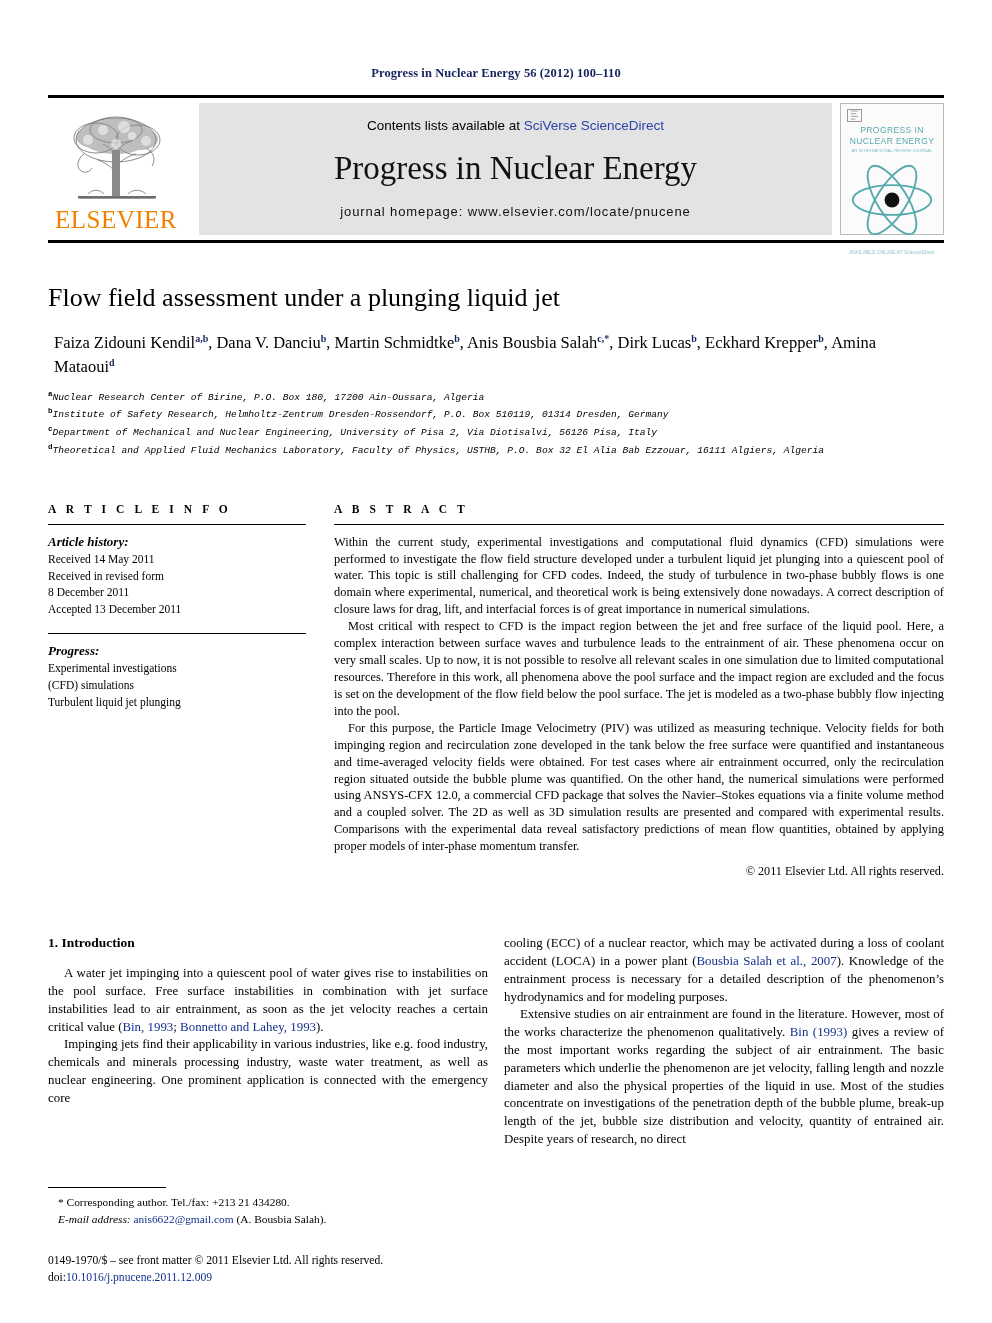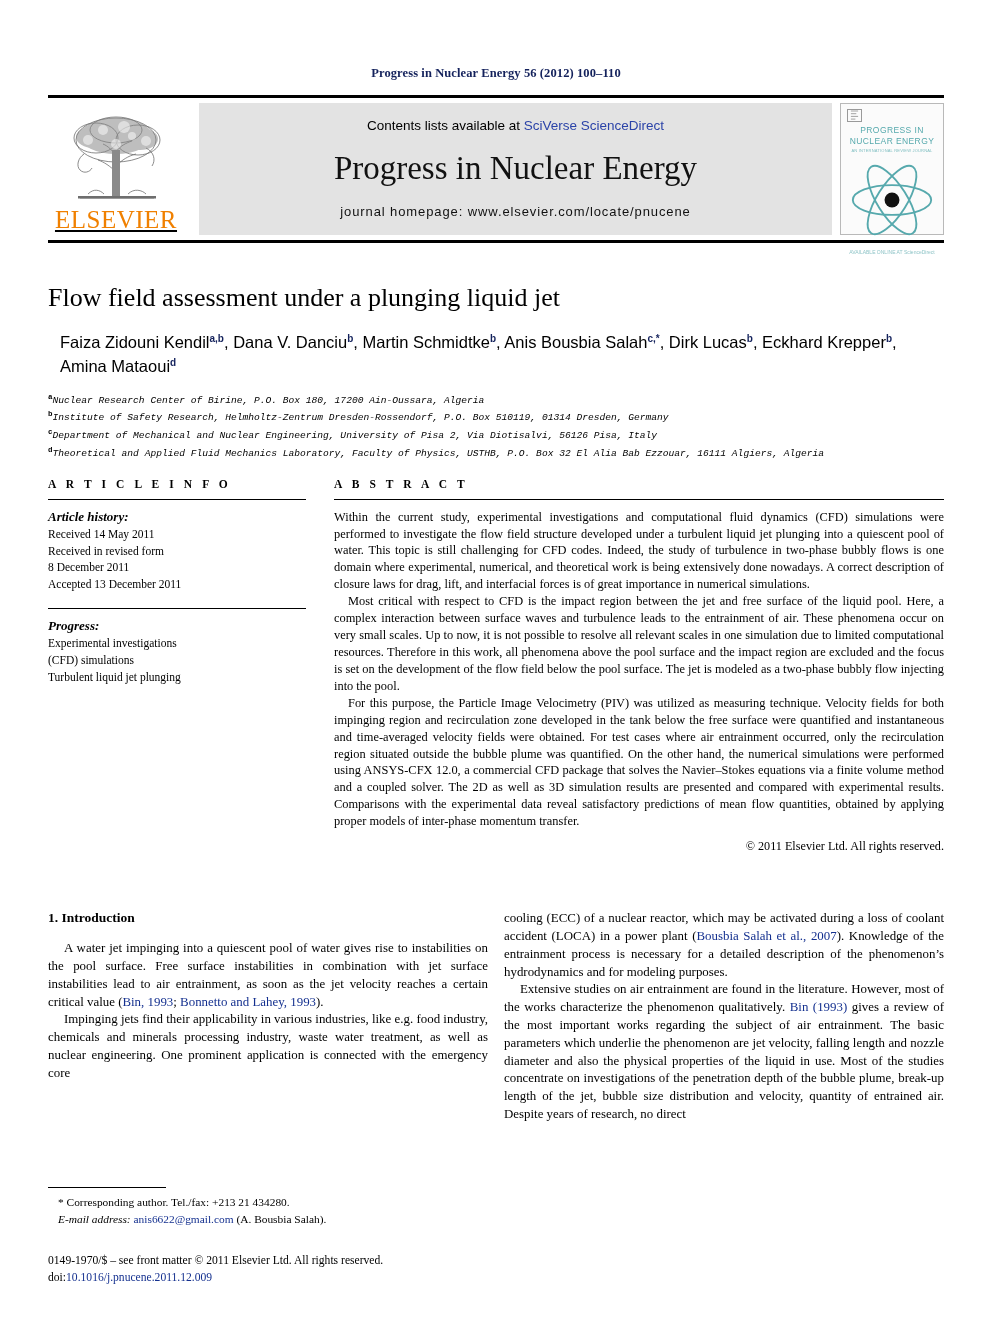--- a/index.html
+++ b/index.html
@@ -52,21 +52,20 @@
   }
   .elsevier-logo {
     width: 136px;
     flex: 0 0 136px;
     display: flex;
     flex-direction: column;
     align-items: center;
     justify-content: flex-end;
     padding-bottom: 3px;
     box-sizing: border-box;
-    text-decoration: underline;
   }
   .tree-wrap { width: 116px; height: 96px; }
   .elsevier-word {
     font-family: "Liberation Serif", serif;
     color: #F08000;
     font-size: 25px;
     letter-spacing: 0.5px;
     line-height: 1;
     margin-top: 1px;
   }
@@ -152,41 +151,41 @@
   .title-block { margin-top: 40px; }
   .paper-title {
     font-family: "Liberation Serif", serif;
     font-size: 26px;
     line-height: 1.15;
     color: #000;
     margin: 0 0 18px 0;
     font-weight: normal;
   }
   .authors {
-    font-family: Liberation Sans, sans-serif;
+    font-family: Liberation Serif, serif;
     font-size: 16.5px;
     line-height: 1.45;
     color: #000;
-    margin: 12px;
+    margin: 6px;
   }
   .authors sup { font-size: 10px; color: #14225c; font-weight: bold; vertical-align: super; }
   .affils {
     margin-top: 9px;
     font-family: Liberation Mono, monospace;
     font-style: italic;
     font-size: 9.6px;
     line-height: 1.62;
     color: #000;
   }
   .affils sup { font-style: normal; font-weight: bold; font-size: 7.5px; vertical-align: super; }
 
   
   .info-abstract {
     display: flex;
-    margin-top: 16px;
+    margin-top: 44px;
   }
   .col-info { width: 258px; flex: 0 0 258px; }
   .col-abs { flex: 1 1 auto; margin-left: 28px; }
 
   .sec-head {
     font-family: "Liberation Serif", serif;
     font-weight: bold;
     font-size: 11.5px;
     letter-spacing: 3.6px;
     color: #000;

